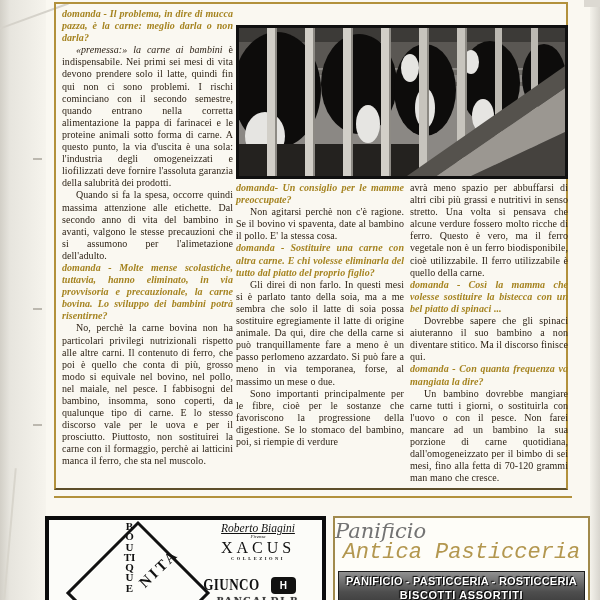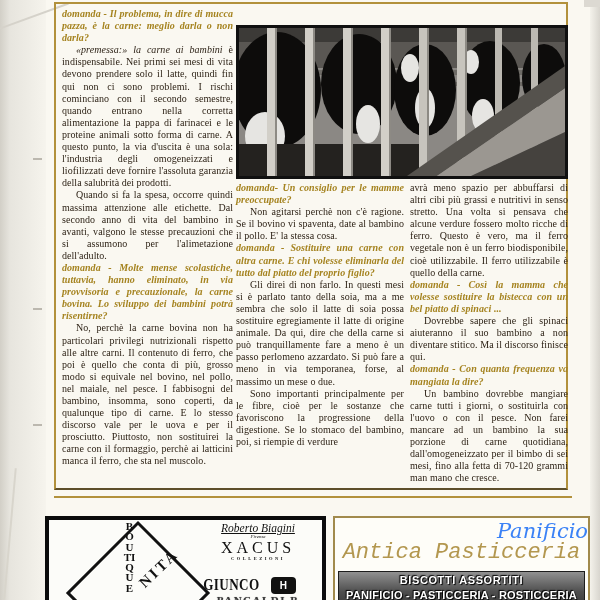--- a/index.html
+++ b/index.html
@@ -79,21 +79,21 @@
     font-weight:bold; font-size:10px; display:flex; align-items:center; justify-content:center;
     font-family:"Liberation Sans", sans-serif; }
   .pancaldi { font-size:11px; font-weight:bold; letter-spacing:1.5px; margin-top:0; color:#3a3a3a;
     text-shadow:0 0 1px #888; }
 
   
   #ad-right {
     position:absolute; left:333px; top:516px; width:257px; height:88px;
     border:2px solid #a18a4c; background:#fefdf8; box-sizing:border-box; overflow:hidden;
   }
-  .pan-script1 { text-align:right; font-style:italic; color:#3b82f6;
+  .pan-script1 { text-align:left; font-style:italic; color:#737373;
     font-family:"DejaVu Serif", serif; font-size:21px; line-height:23px; margin-top:2px; }
   .pan-script2 { text-align:center; font-style:italic; color:#b3974f;
     font-family:Liberation Mono, monospace; font-size:22px; line-height:20px; }
   .pan-banner { position:absolute; left:3px; right:3px; top:53px; height:44px;
     background:linear-gradient(180deg,#919191,#4e4e4e 45%,#2b2b2b); border:1px solid #1d1d1d; }
   .banner-line { font-family:"Liberation Sans", sans-serif; font-weight:bold; color:#ffffff;
     text-align:center; text-shadow:1px 1px 1px #000,-1px -1px 1px #000; }
   .banner1 { font-size:11px; margin-top:3px; letter-spacing:0.2px; }
   .banner2 { font-size:11px; margin-top:2px; letter-spacing:0.6px; }
 </style>
@@ -198,16 +198,16 @@
       <span class="h-logo">H</span>
     </div>
     <div class="pancaldi">PANCALDI B</div>
   </div>
 </div>
 
 <div id="ad-right">
   <div class="pan-script1">Panificio</div>
   <div class="pan-script2">Antica Pasticceria</div>
   <div class="pan-banner">
+    <div class="banner-line banner1">PANIFICIO - PASTICCERIA - ROSTICCERIA</div>
     <div class="banner-line banner2">BISCOTTI ASSORTITI</div>
-    <div class="banner-line banner1">PANIFICIO - PASTICCERIA - ROSTICCERIA</div>
   </div>
 </div>
 
 </body></html>

